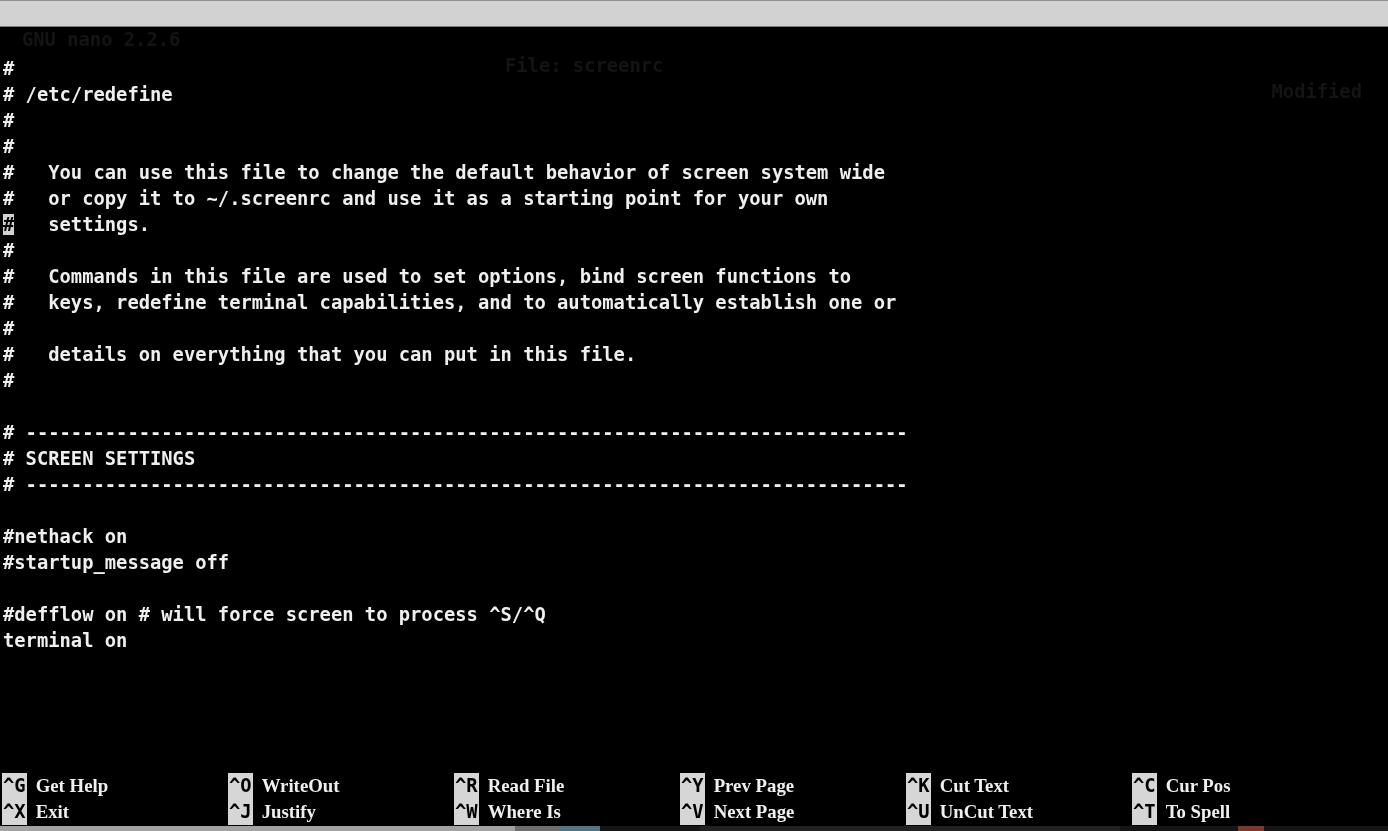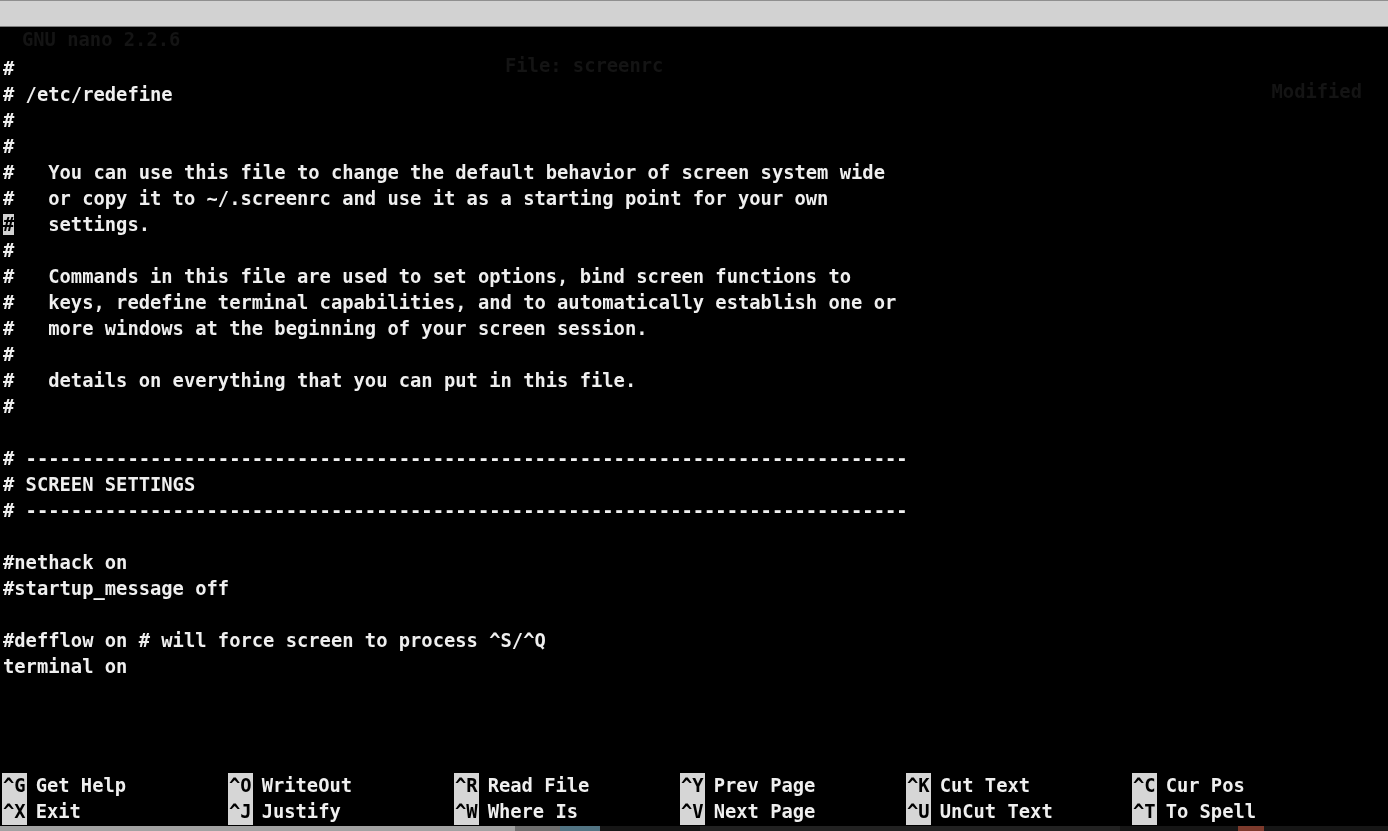--- a/index.html
+++ b/index.html
@@ -33,21 +33,21 @@
   .shortcut-row {
     position:absolute; left:2px; height:26px; line-height:26px; white-space:nowrap;
   }
   .shortcut-row.r1 { top:773px; }
   .shortcut-row.r2 { top:799px; }
   .shortcut { display:inline-block; width:226px; white-space:pre; vertical-align:top; }
   .shortcut .key {
     display:inline-block; height:26px; line-height:26px;
     background:#d6d6d6; color:#000; padding:0 1px;
   }
-  .shortcut .label { margin-left:9px; color:#efefef; }
+  .shortcut .label { margin-left:9px; color:#efefef;font-family:Liberation Serif, serif; }
   
   .strip { position:absolute; left:0; bottom:0; width:100%; height:5px; background:#161616; }
   .strip .seg { position:absolute; top:0; height:5px; }
   .seg-gray  { left:0;     width:515px; background:#a2a2a2; }
   .seg-smudge{ left:515px; width:45px;  background:#6e6e6e; }
   .seg-teal  { left:560px; width:40px;  background:#527483; }
   .seg-noise { left:700px; width:420px; background:#222222; }
   .seg-red   { left:1238px; width:26px; background:#7d3a2c; }
 </style>
 </head>
@@ -65,21 +65,20 @@
       <div class="line">#</div>
       <div class="line"># /etc/redefine</div>
       <div class="line">#</div>
       <div class="line">#</div>
       <div class="line">#   You can use this file to change the default behavior of screen system wide</div>
       <div class="line">#   or copy it to ~/.screenrc and use it as a starting point for your own</div>
       <div class="line"><span class="cursor">#</span>   settings.</div>
       <div class="line">#</div>
       <div class="line">#   Commands in this file are used to set options, bind screen functions to</div>
       <div class="line">#   keys, redefine terminal capabilities, and to automatically establish one or</div>
-      <div class="line">#   more windows at the beginning of your screen session.</div>
       <div class="line">#</div>
       <div class="line">#   details on everything that you can put in this file.</div>
       <div class="line">#</div>
       <div class="line">&nbsp;</div>
       <div class="line"># ------------------------------------------------------------------------------</div>
       <div class="line"># SCREEN SETTINGS</div>
       <div class="line"># ------------------------------------------------------------------------------</div>
       <div class="line">&nbsp;</div>
       <div class="line">#nethack on</div>
       <div class="line">#startup_message off</div>

